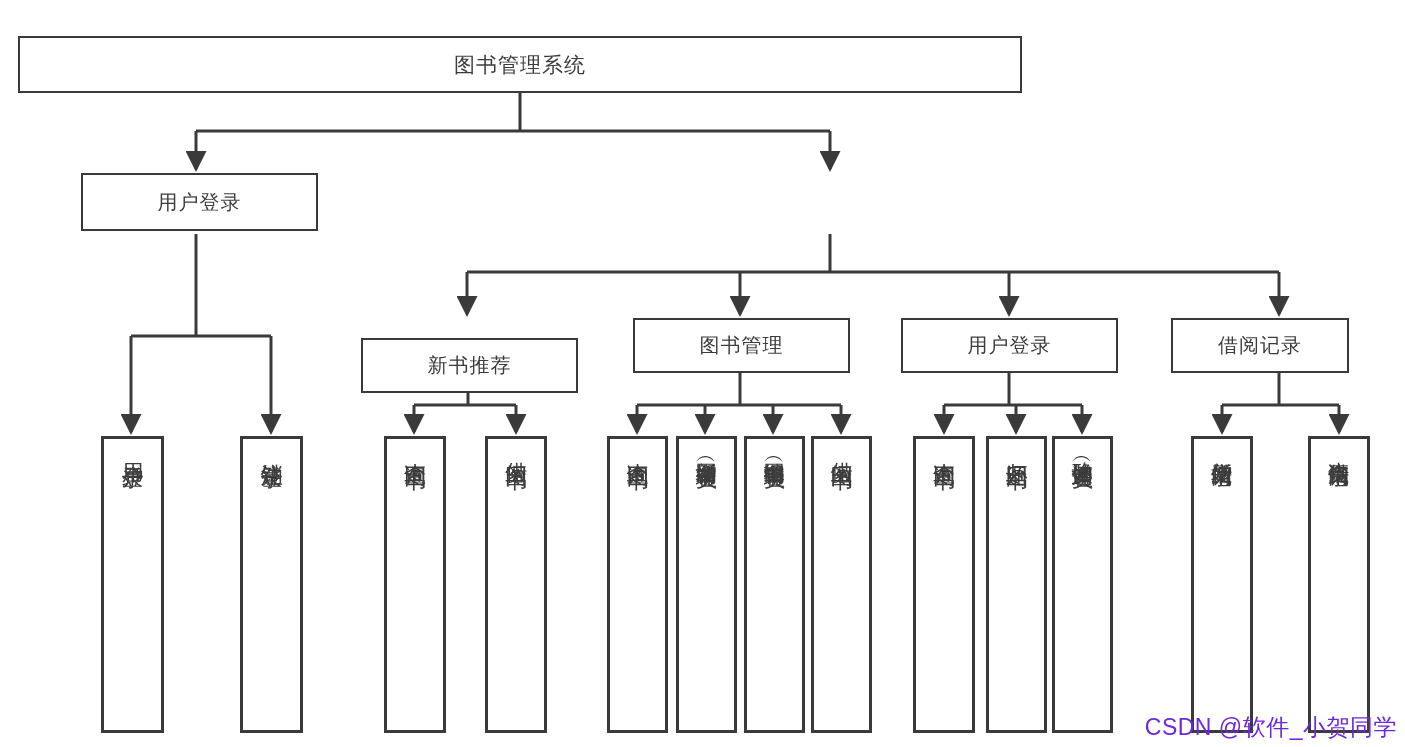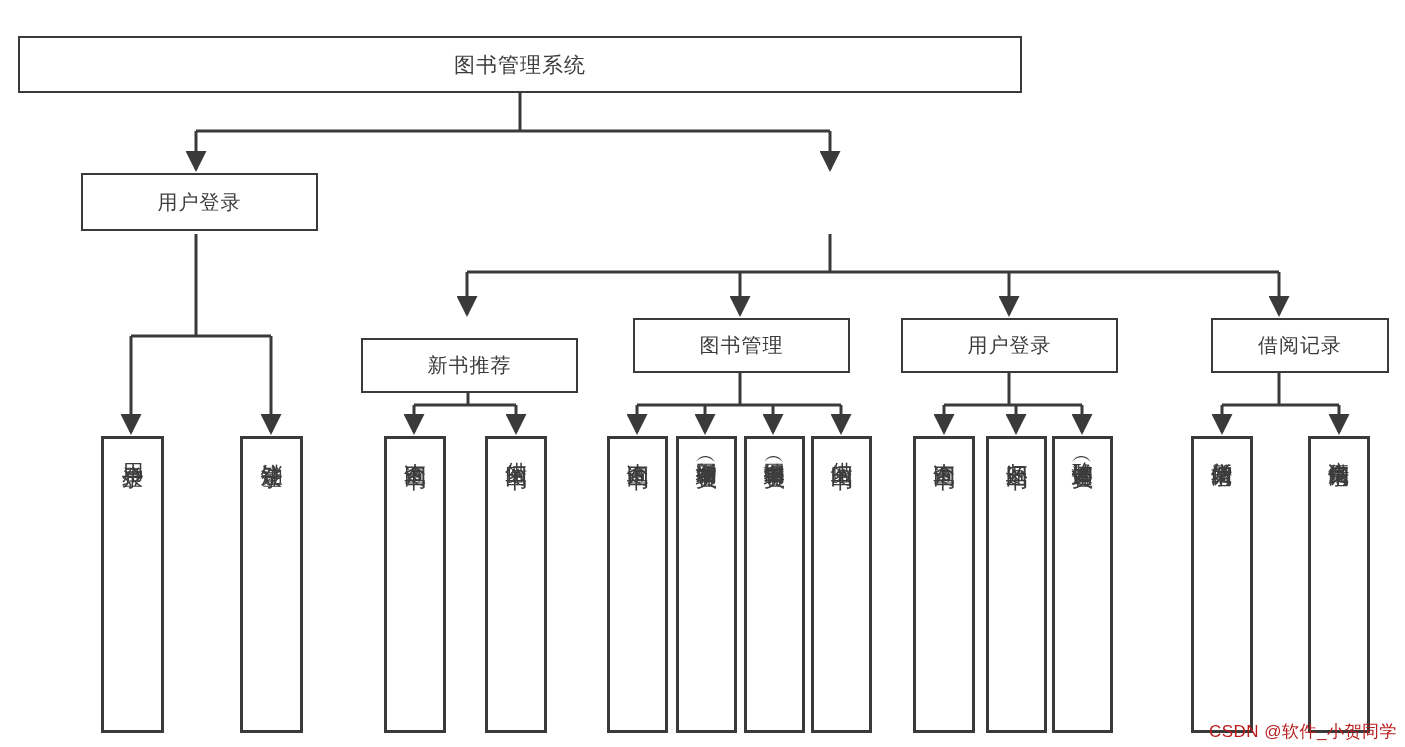--- a/index.html
+++ b/index.html
@@ -57,22 +57,22 @@
     line-height:1.02;
     letter-spacing:2px;
     white-space:nowrap;
   }
   .node.leaf.tall .lbl{ font-size:21px; letter-spacing:1px; }
 
   .watermark{
     position:absolute;
     right:8px;
     bottom:4px;
-    font-size:17px;
-    color:#b91c1c;
+    font-size:23px;
+    color:#6d28d9;
     letter-spacing:0.5px;
     z-index:5;
     white-space:nowrap;
   }
 </style>
 </head>
 <body>
 
 <div id="canvas">
 
@@ -142,21 +142,21 @@
   </div>
 
   <div class="node branch" style="left:633px; top:318px; width:217px; height:55px;">
     <span class="lbl">图书管理</span>
   </div>
 
   <div class="node branch" style="left:901px; top:318px; width:217px; height:55px;">
     <span class="lbl">用户登录</span>
   </div>
 
-  <div class="node branch" style="left:1171px; top:318px; width:178px; height:55px;margin-left:40px;">
+  <div class="node branch" style="left:1171px; top:318px; width:178px; height:55px;">
     <span class="lbl">借阅记录</span>
   </div>
 
   <div class="node leaf" style="left:101px; top:436px; width:63px; height:297px;">
     <span class="lbl">用户登录</span>
   </div>
 
   <div class="node leaf" style="left:240px; top:436px; width:63px; height:297px;">
     <span class="lbl">注销登录</span>
   </div>

